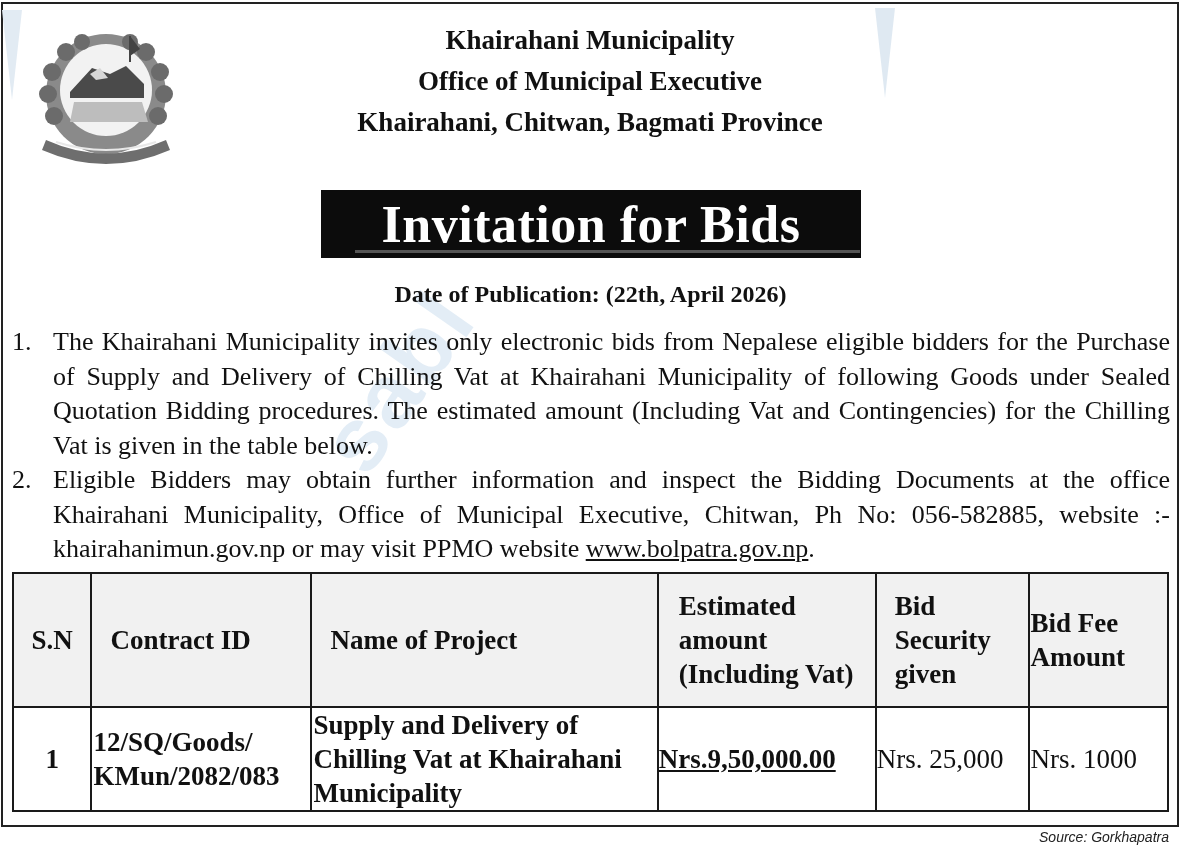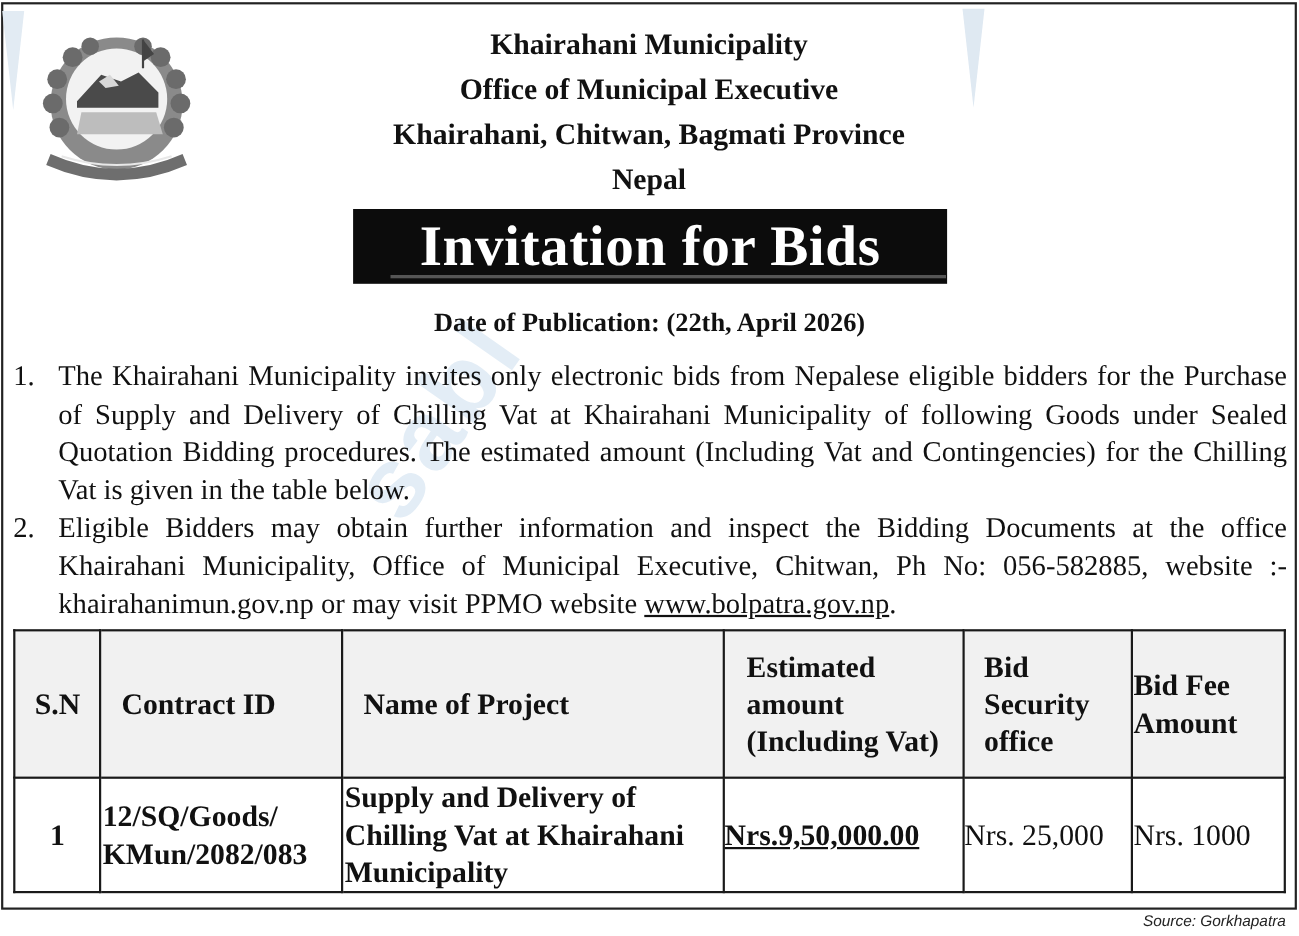--- a/index.html
+++ b/index.html
@@ -102,21 +102,20 @@
   <polygon points="60,52 70,46 78,56 66,58" fill="#d8d8d8"></polygon>
   <polygon points="44,80 112,80 118,100 40,100" fill="#bdbdbd"></polygon>
   <path d="M16 118 Q76 145 136 118 L140 128 Q76 156 12 128 Z" fill="#6e6e6e"></path>
   <path d="M26 120 Q76 136 126 120" stroke="#e8e8e8" stroke-width="2" fill="none"></path>
 </svg>
 
 <div class="header">
   <div class="line">Khairahani Municipality</div>
   <div class="line">Office of Municipal Executive</div>
   <div class="line">Khairahani, Chitwan, Bagmati Province</div>
-  <div class="line">Nepal</div>
 </div>
 
 <div class="title-bar">
   <span>Invitation for Bids</span>
 </div>
 <div class="title-shadow"></div>
 
 <div class="pubdate">Date of Publication: (22th, April 2026)</div>
 
 <div class="para p1">
@@ -129,21 +128,21 @@
   <span class="txt"><span>Eligible Bidders may obtain further information and inspect the Bidding Documents at the office Khairahani Municipality, Office of Municipal Executive, Chitwan, Ph No: 056-582885, website :-khairahanimun.gov.np  or may visit PPMO website </span><span class="link">www.bolpatra.gov.np</span><span>.</span></span>
 </div>
 
 <table class="bids">
   <thead>
     <tr>
       <th class="c-sn">S.N</th>
       <th class="c-id">Contract ID</th>
       <th class="c-name">Name of Project</th>
       <th class="c-est">Estimated amount (Including Vat)</th>
-      <th class="c-sec">Bid Security office</th>
+      <th class="c-sec">Bid Security given</th>
       <th class="c-fee">Bid Fee Amount</th>
     </tr>
   </thead>
   <tbody>
     <tr>
       <td class="c-sn bold">1</td>
       <td class="c-id bold">12/SQ/Goods/ KMun/2082/083</td>
       <td class="c-name bold">Supply and Delivery of Chilling Vat at Khairahani Municipality</td>
       <td class="c-est bold">Nrs.9,50,000.00</td>
       <td class="c-sec">Nrs. 25,000</td>

